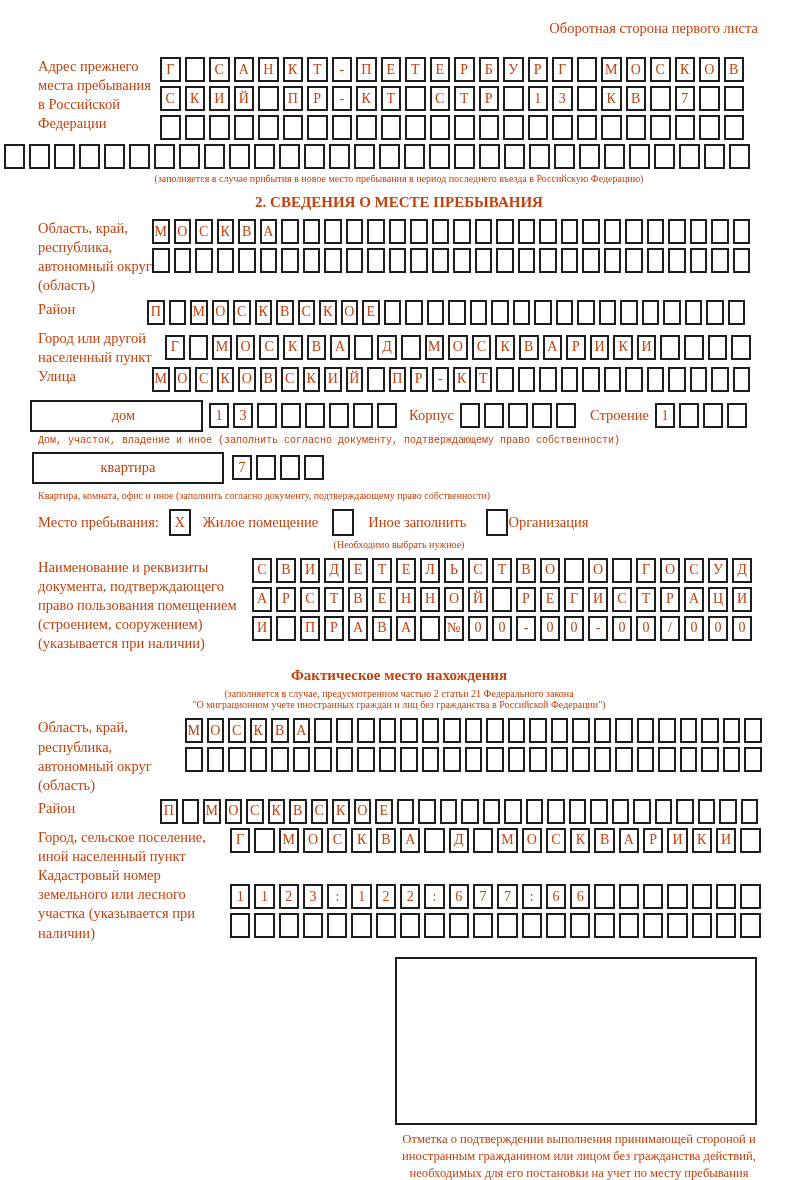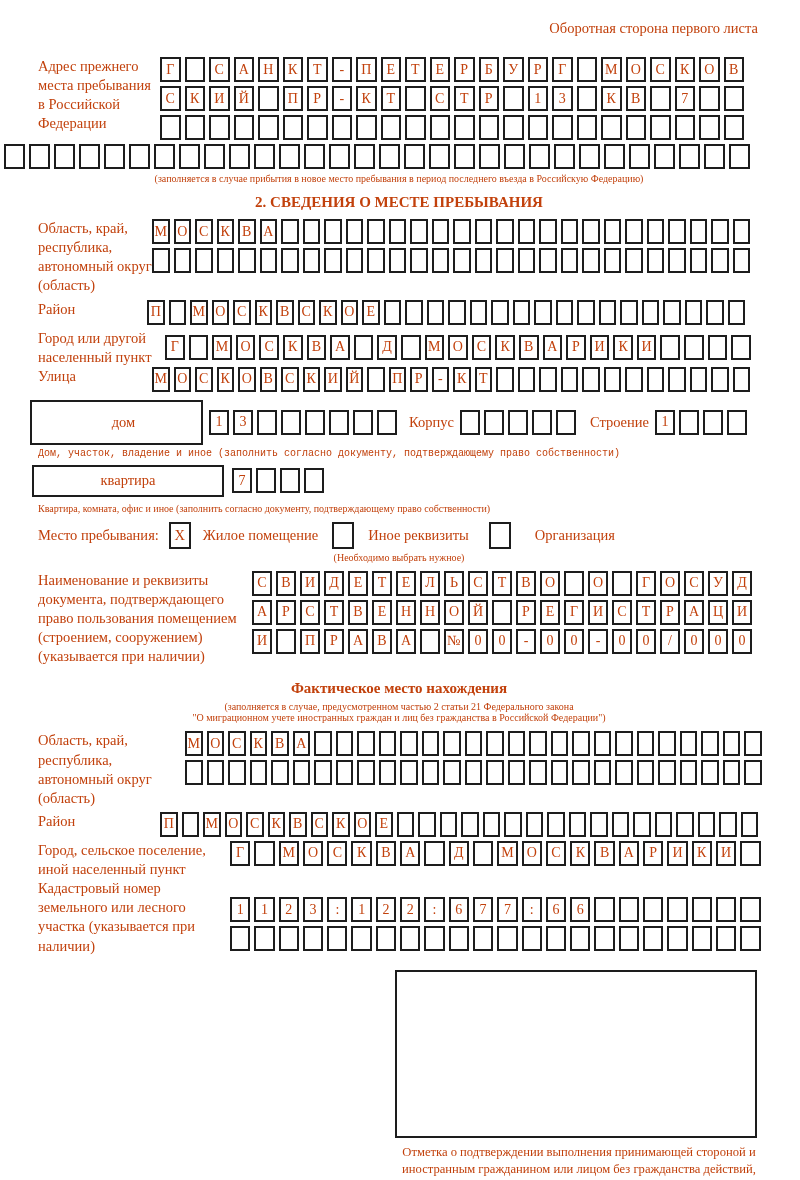--- a/index.html
+++ b/index.html
@@ -343,21 +343,21 @@
         <span class="cb"></span>
         <span class="cb"></span>
         <span class="cb"></span>
         <span class="cb"></span>
         <span class="cb"></span>
         <span class="cb"></span>
       </div>
   </div>
 
   <div class="fline" style="margin-top:4px; align-items:center;">
-    <div class="widebox" style="margin-left:-8px;width:173px;height:45px;padding-left:14px;">дом</div>
+    <div class="widebox" style="margin-left:-8px;width:173px;height:32px;padding-left:14px;">дом</div>
     <div class="cbrow p24" style="margin:0 0 0 6px;">
         <span class="cb">1</span>
         <span class="cb">3</span>
         <span class="cb"></span>
         <span class="cb"></span>
         <span class="cb"></span>
         <span class="cb"></span>
         <span class="cb"></span>
         <span class="cb"></span>
       </div>
@@ -388,23 +388,23 @@
         <span class="cb"></span>
       </div>
   </div>
   <div class="cap" style="margin:6px 0 8px 0;">Квартира, комната, офис и иное (заполнить согласно документу, подтверждающему право собственности)</div>
 
   <div class="fline" style="align-items:center;">
     <div class="lbl">Место пребывания:</div>
     <div class="chk" style="margin-left:10px;">X</div>
     <div class="lbl" style="margin-left:12px;">Жилое помещение</div>
     <div class="chk" style="margin-left:14px;"></div>
-    <div class="lbl" style="margin-left:14px;">Иное реквизиты</div>
+    <div class="lbl" style="margin-left:14px;">Иное заполнить</div>
     <div class="chk" style="margin-left:20px;"></div>
-    <div class="lbl" style="margin-left:24px;">Организация</div>
+    <div class="lbl" style="">Организация</div>
   </div>
   <div class="cap cap-center" style="margin:3px 0 8px 0;">(Необходимо выбрать нужное)</div>
 
   <div class="fline">
     <div class="lbl" style="flex-basis:214px;">Наименование и реквизиты документа, подтверждающего право пользования помещением (строением, сооружением) (указывается при наличии)</div>
     <div>
       <div class="cbrow p24">
           <span class="cb">С</span>
           <span class="cb">В</span>
           <span class="cb">И</span>

